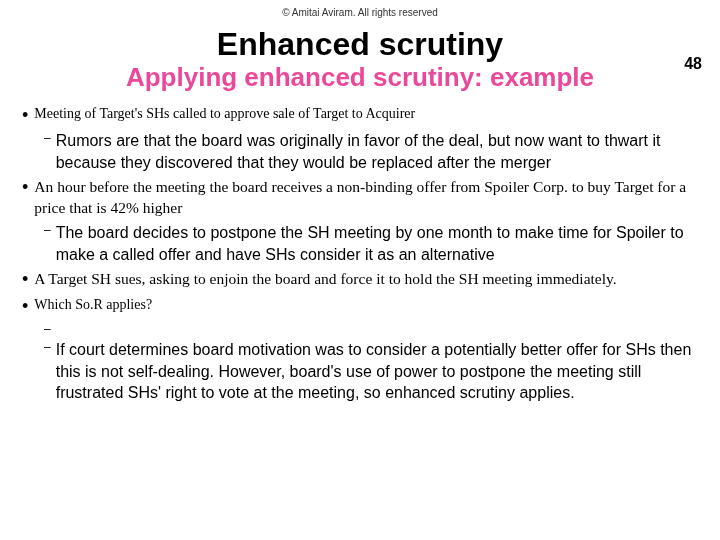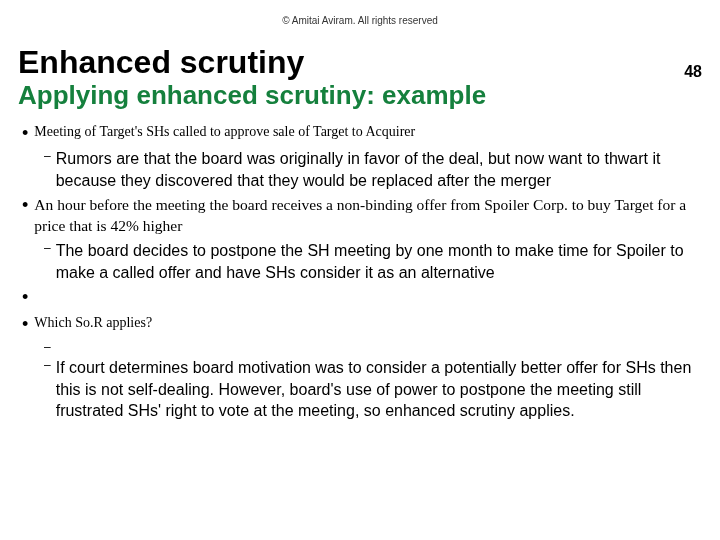--- a/index.html
+++ b/index.html
@@ -7,21 +7,21 @@
       width: 720px;
       height: 540px;
       background: #ffffff;
       font-family: Arial, sans-serif;
       overflow: hidden;
       position: relative;
     }
     .page {
       width: 720px;
       height: 396px;
-      padding: 12px 18px 10px 18px;
+      padding: 4px 18px 10px 18px;
       display: flex;
       flex-direction: column;
     }
     .top-bar {
       display: flex;
       justify-content: center;
       align-items: center;
       padding-top: 3px;
       position: relative;
     }
@@ -33,32 +33,33 @@
     .slide-number {
       position: absolute;
       right: 0;
       top: 3px;
       font-size: 16px;
       font-weight: bold;
       color: #000;
       margin-top: 48px;
     }
     .title-block {
-      margin-top: 18px;
+      text-align: center;
+      margin-top: 8px;
       line-height: 1.15;
     }
     .title-main {
       font-size: 32px;
       font-weight: bold;
       color: #000;
     }
     .title-sub {
       font-size: 26px;
       font-weight: bold;
-      color: #15803d;
+      color: #ec4899;
     }
     .divider-bar {
       height: 4px;
       background: linear-gradient(to right, #1f3864 50%, #c00000 50%);
       margin: 6px 0 6px 0;
       width: 100%;
     }
     .content {
       flex: 1;
       font-size: 12.5px;
@@ -141,20 +142,21 @@
       </div>
       <div class="sub-bullet">
         <span class="dash">–</span>
         <span class="sub-text">The board decides to postpone the SH meeting by one month to make time for Spoiler to make a called offer and have SHs consider it as an alternative</span>
       </div>
     </div>
 
     <div class="section">
       <div class="bullet-main">
         <span class="bullet-dot">•</span>
+        <span class="bullet-text large">A Target SH sues, asking to enjoin the board and force it to hold the SH meeting immediately.</span>
       </div>
     </div>
 
     <div class="section">
       <div class="bullet-main">
         <span class="bullet-dot">•</span>
         <span class="bullet-text">Which So.R applies?</span>
       </div>
       <div class="sub-bullet">
         <span class="dash">–</span>

